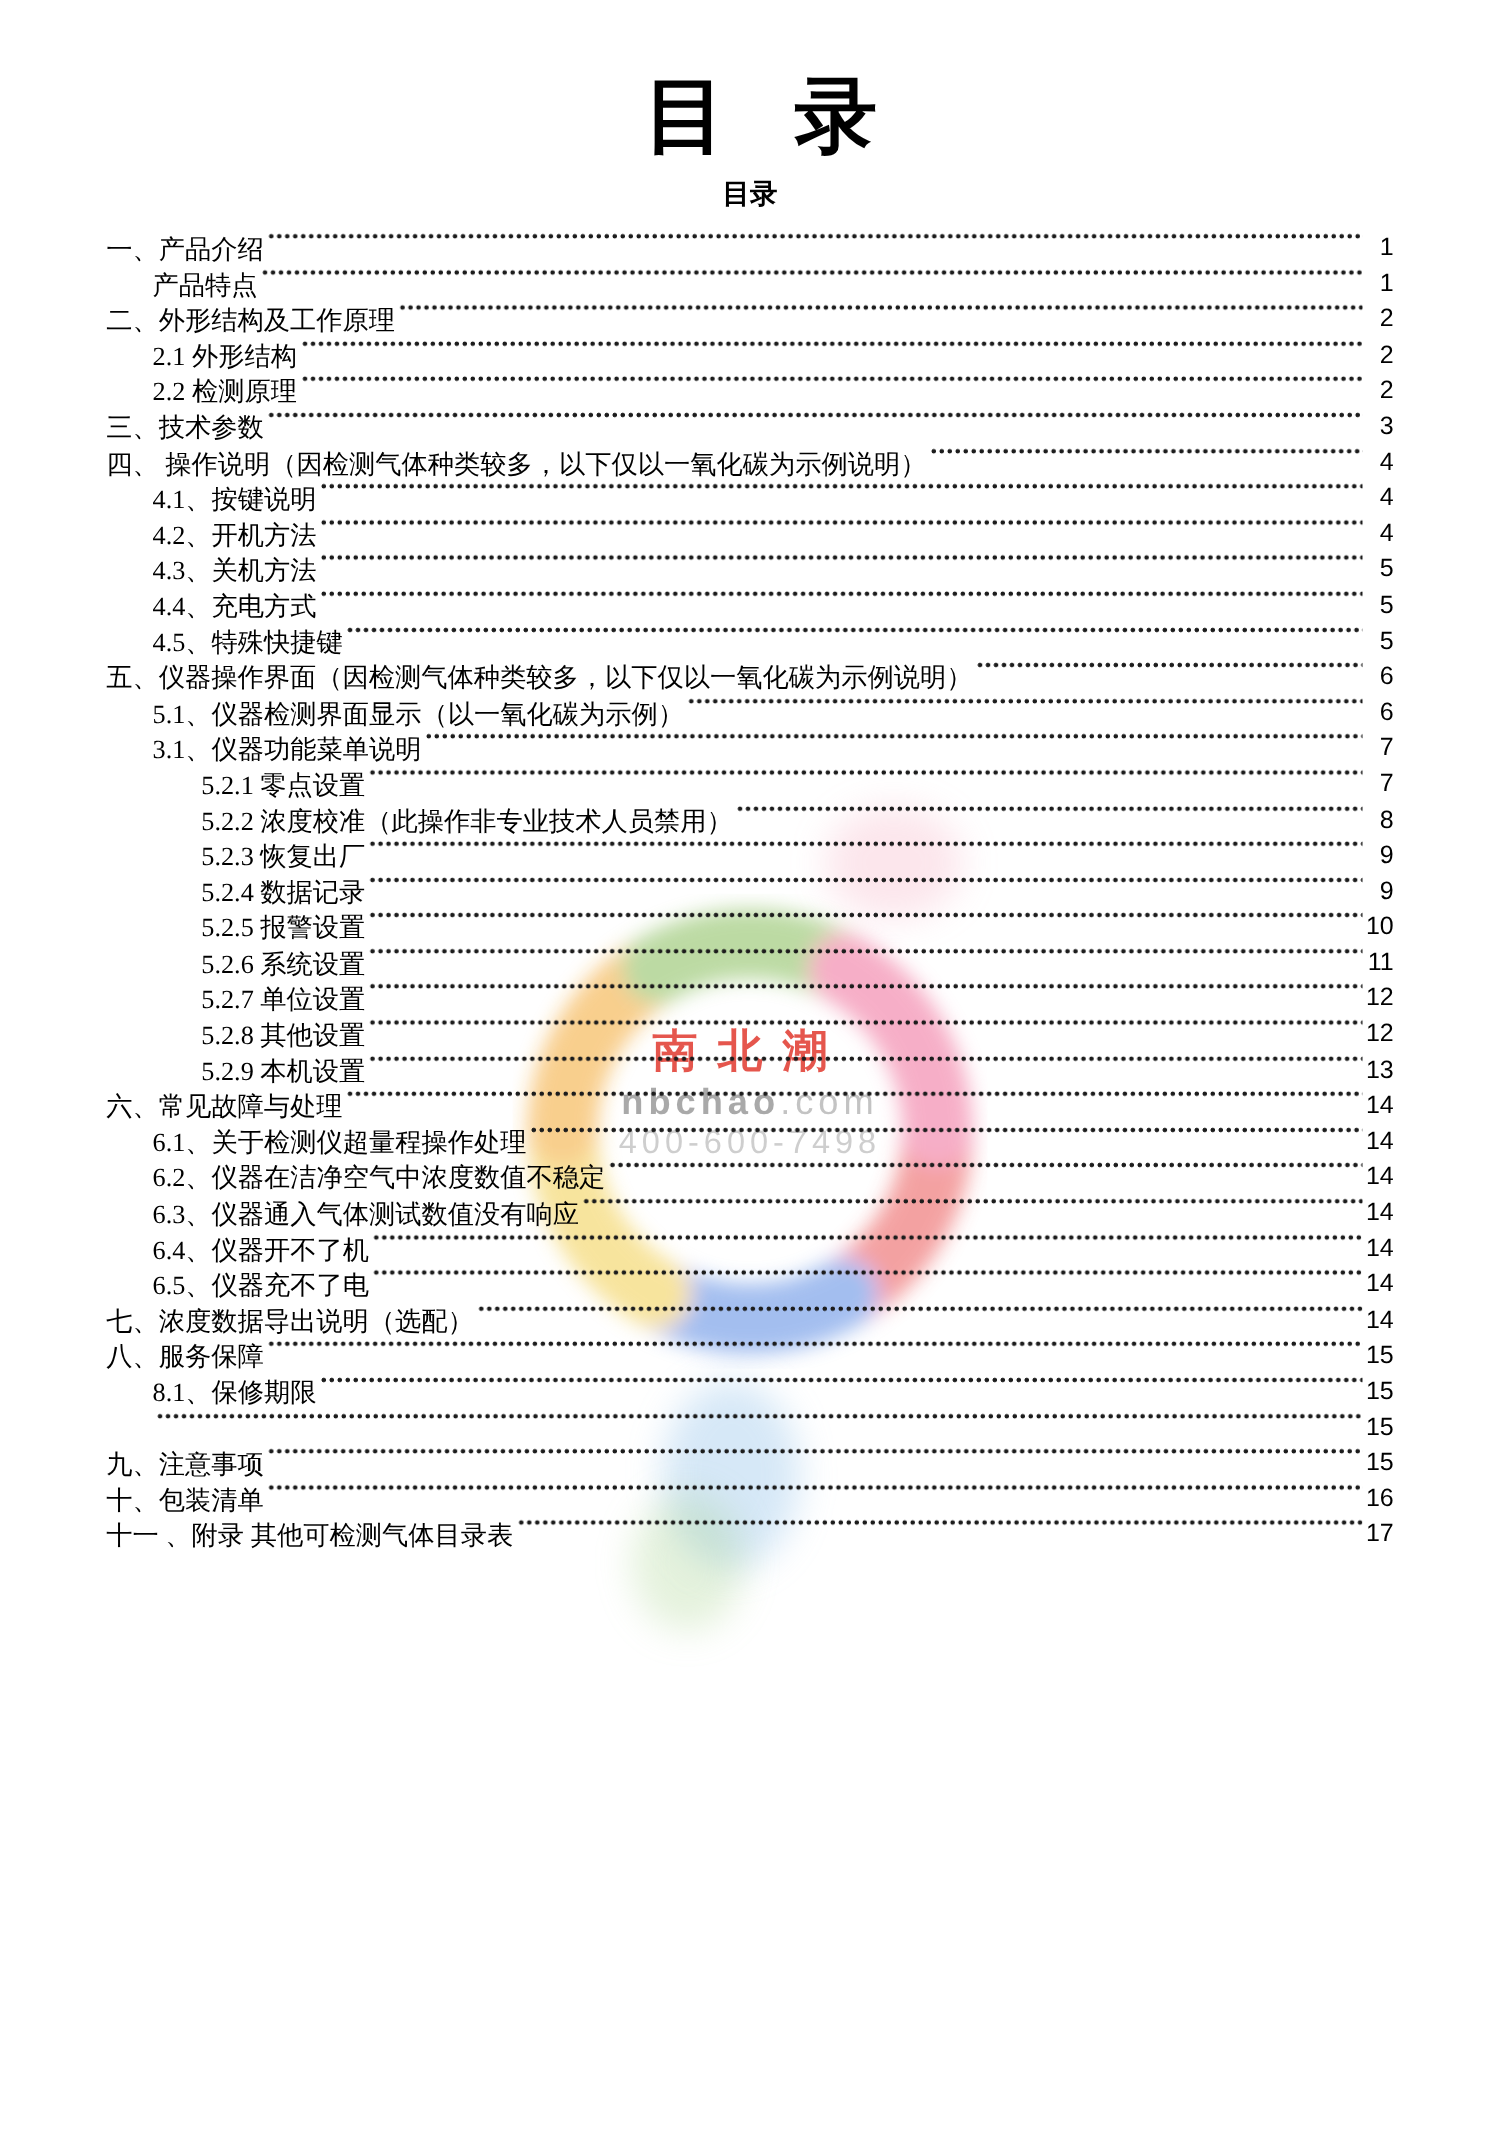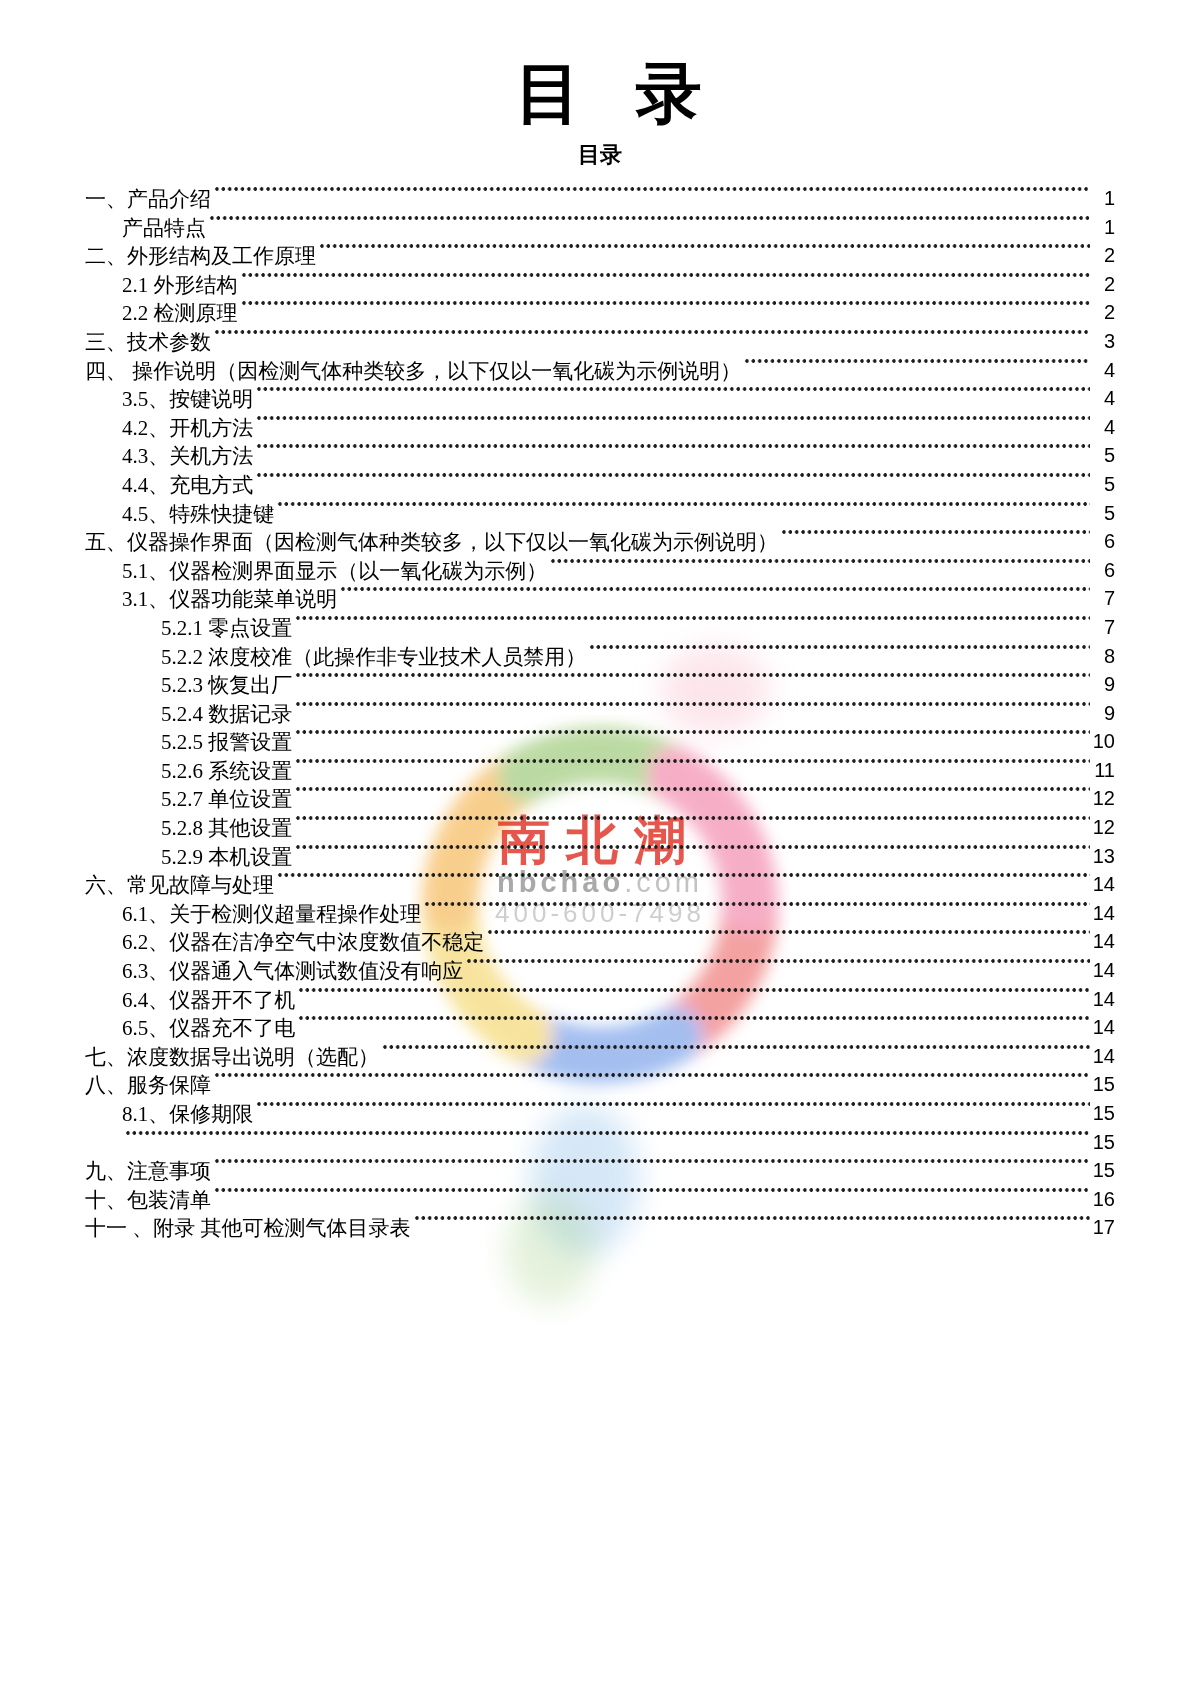--- a/index.html
+++ b/index.html
@@ -83,21 +83,21 @@
   .wm-blob.b2{left:95px;top:480px;width:90px;height:110px;background:rgba(150,205,120,.25);}
   .wm-blob.b3{left:250px;top:-70px;width:110px;height:90px;background:rgba(240,140,170,.22);}
   .wm-text{
     position:absolute;left:0;right:0;
     text-align:center;
   }
   .wm-brand{
     top:104px;
     font-family:"Liberation Serif","DejaVu Serif",serif;
     font-weight:700;
-    font-size:52px;
+    font-size:36px;
     line-height:44px;
     letter-spacing:16px;
     color:rgba(223,49,38,.82);
   }
   .wm-domain{
     top:151px;
     font-family:"Liberation Sans","DejaVu Sans",sans-serif;
     font-weight:700;
     font-size:29px;
     line-height:32px;
@@ -181,21 +181,21 @@
     <span class="label">三、技术参数</span>
     <span class="dots"></span>
     <span class="pg">3</span>
   </div>
       <div class="toc-row lv1">
     <span class="label">四、 操作说明（因检测气体种类较多，以下仅以一氧化碳为示例说明）</span>
     <span class="dots"></span>
     <span class="pg">4</span>
   </div>
       <div class="toc-row lv2">
-    <span class="label">3.5、按键说明</span>
+    <span class="label">4.1、按键说明</span>
     <span class="dots"></span>
     <span class="pg">4</span>
   </div>
       <div class="toc-row lv2">
     <span class="label">4.2、开机方法</span>
     <span class="dots"></span>
     <span class="pg">4</span>
   </div>
       <div class="toc-row lv2">
     <span class="label">4.3、关机方法</span>

